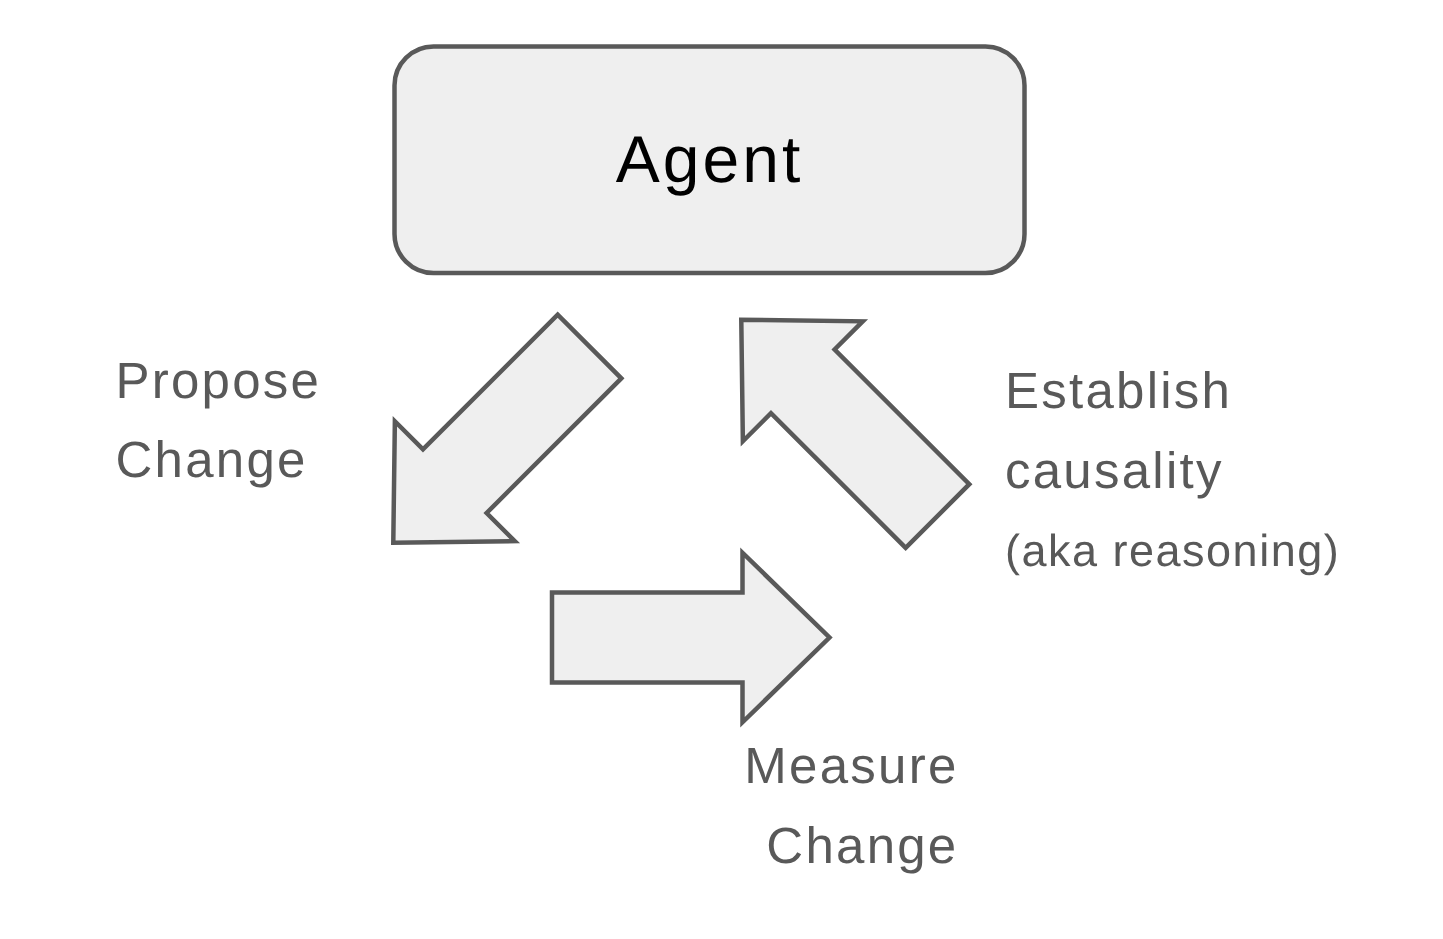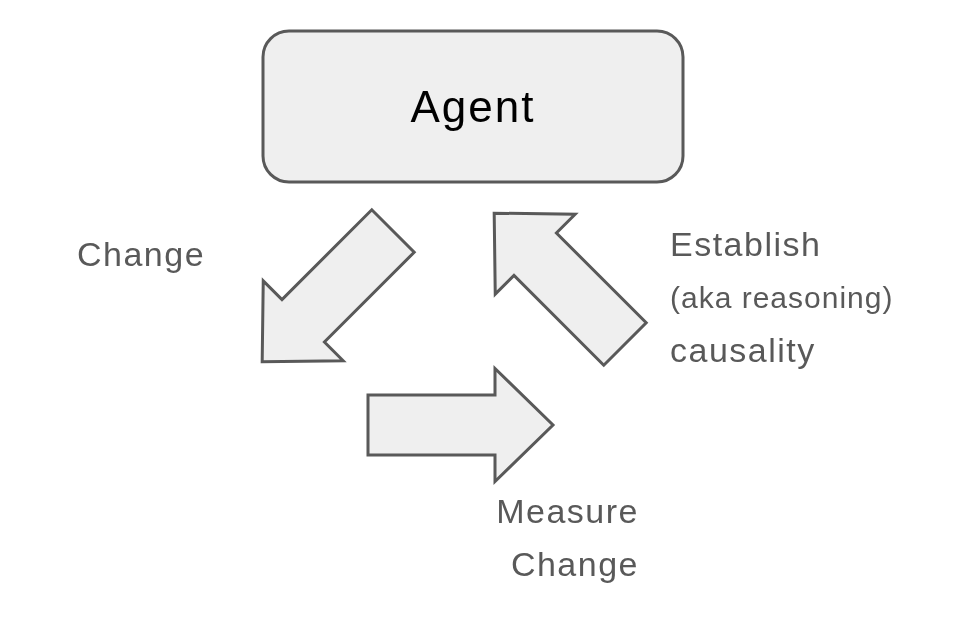--- a/index.html
+++ b/index.html
@@ -39,21 +39,21 @@
     position: absolute;
     color: #595959;
     font-size: 34px;
     line-height: 53px;
     letter-spacing: 1.5px;
     white-space: nowrap;
   }
   .label .line { display: block; }
   .label .small { font-size: 30px; letter-spacing: 1px; }
   .label-propose { left: 77px; top: 228px; text-align: left; }
-  .label-establish { left: 670px; top: 218px; text-align: left; }
+  .label-establish { left: 670px; top: 235px; text-align: left; }
   .label-measure { left: 339px; top: 485px; width: 300px; text-align: right; }
 </style>
 </head>
 <body>
 
 <div class="canvas">
 
   <svg class="shape-layer" viewBox="0 0 962 626" xmlns="http://www.w3.org/2000/svg">
 
     <rect x="263" y="31" width="420" height="151" rx="26" ry="26"></rect>
@@ -63,27 +63,28 @@
     <polygon points="0,-30 127,-30 127,-56.5 185,0 127,56.5 127,30 0,30" transform="translate(368,425)"></polygon>
 
     <polygon points="0,-30 127,-30 127,-56.5 185,0 127,56.5 127,30 0,30" transform="translate(625,344) rotate(-135)"></polygon>
   </svg>
 
   <div class="agent-box">
     <span class="agent-label">Agent</span>
   </div>
 
   <div class="label label-propose">
+    <span class="line">Propose</span>
     <span class="line">Change</span>
   </div>
 
   <div class="label label-establish">
     <span class="line">Establish</span>
+    <span class="line">causality</span>
     <span class="line small">(aka reasoning)</span>
-    <span class="line">causality</span>
   </div>
 
   <div class="label label-measure">
     <span class="line">Measure</span>
     <span class="line">Change</span>
   </div>
 
 </div>
 
 </body></html>

